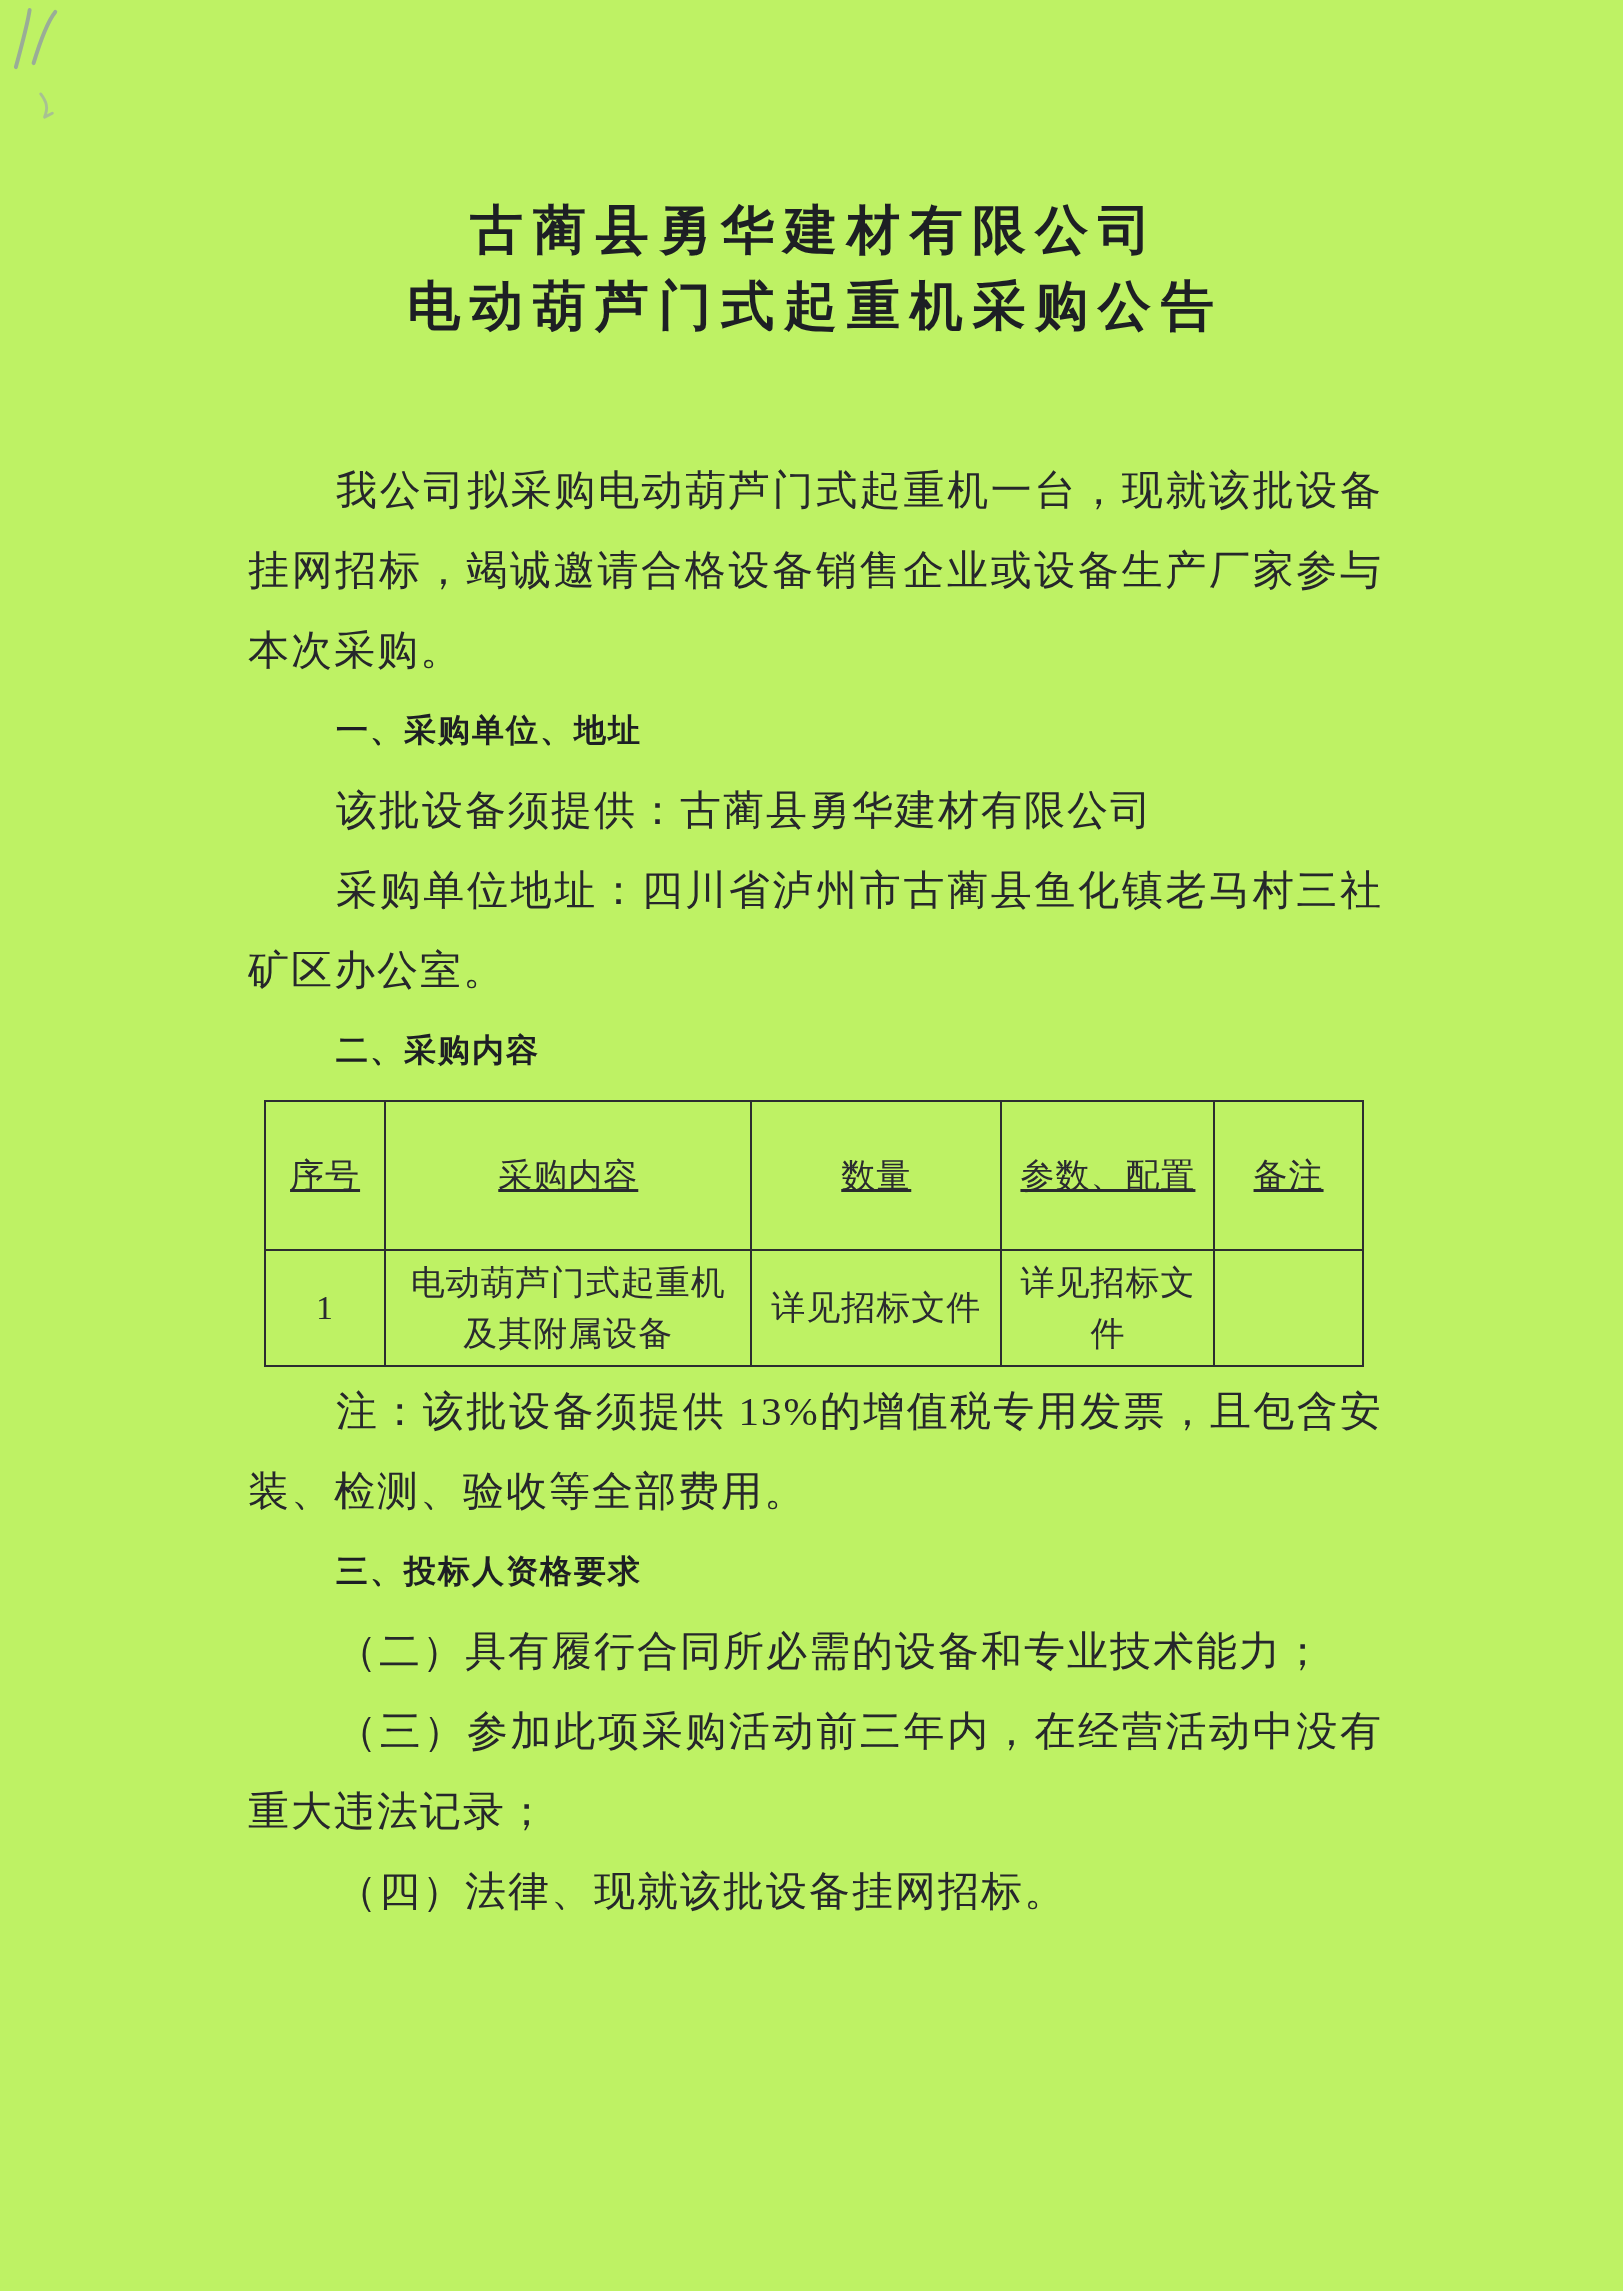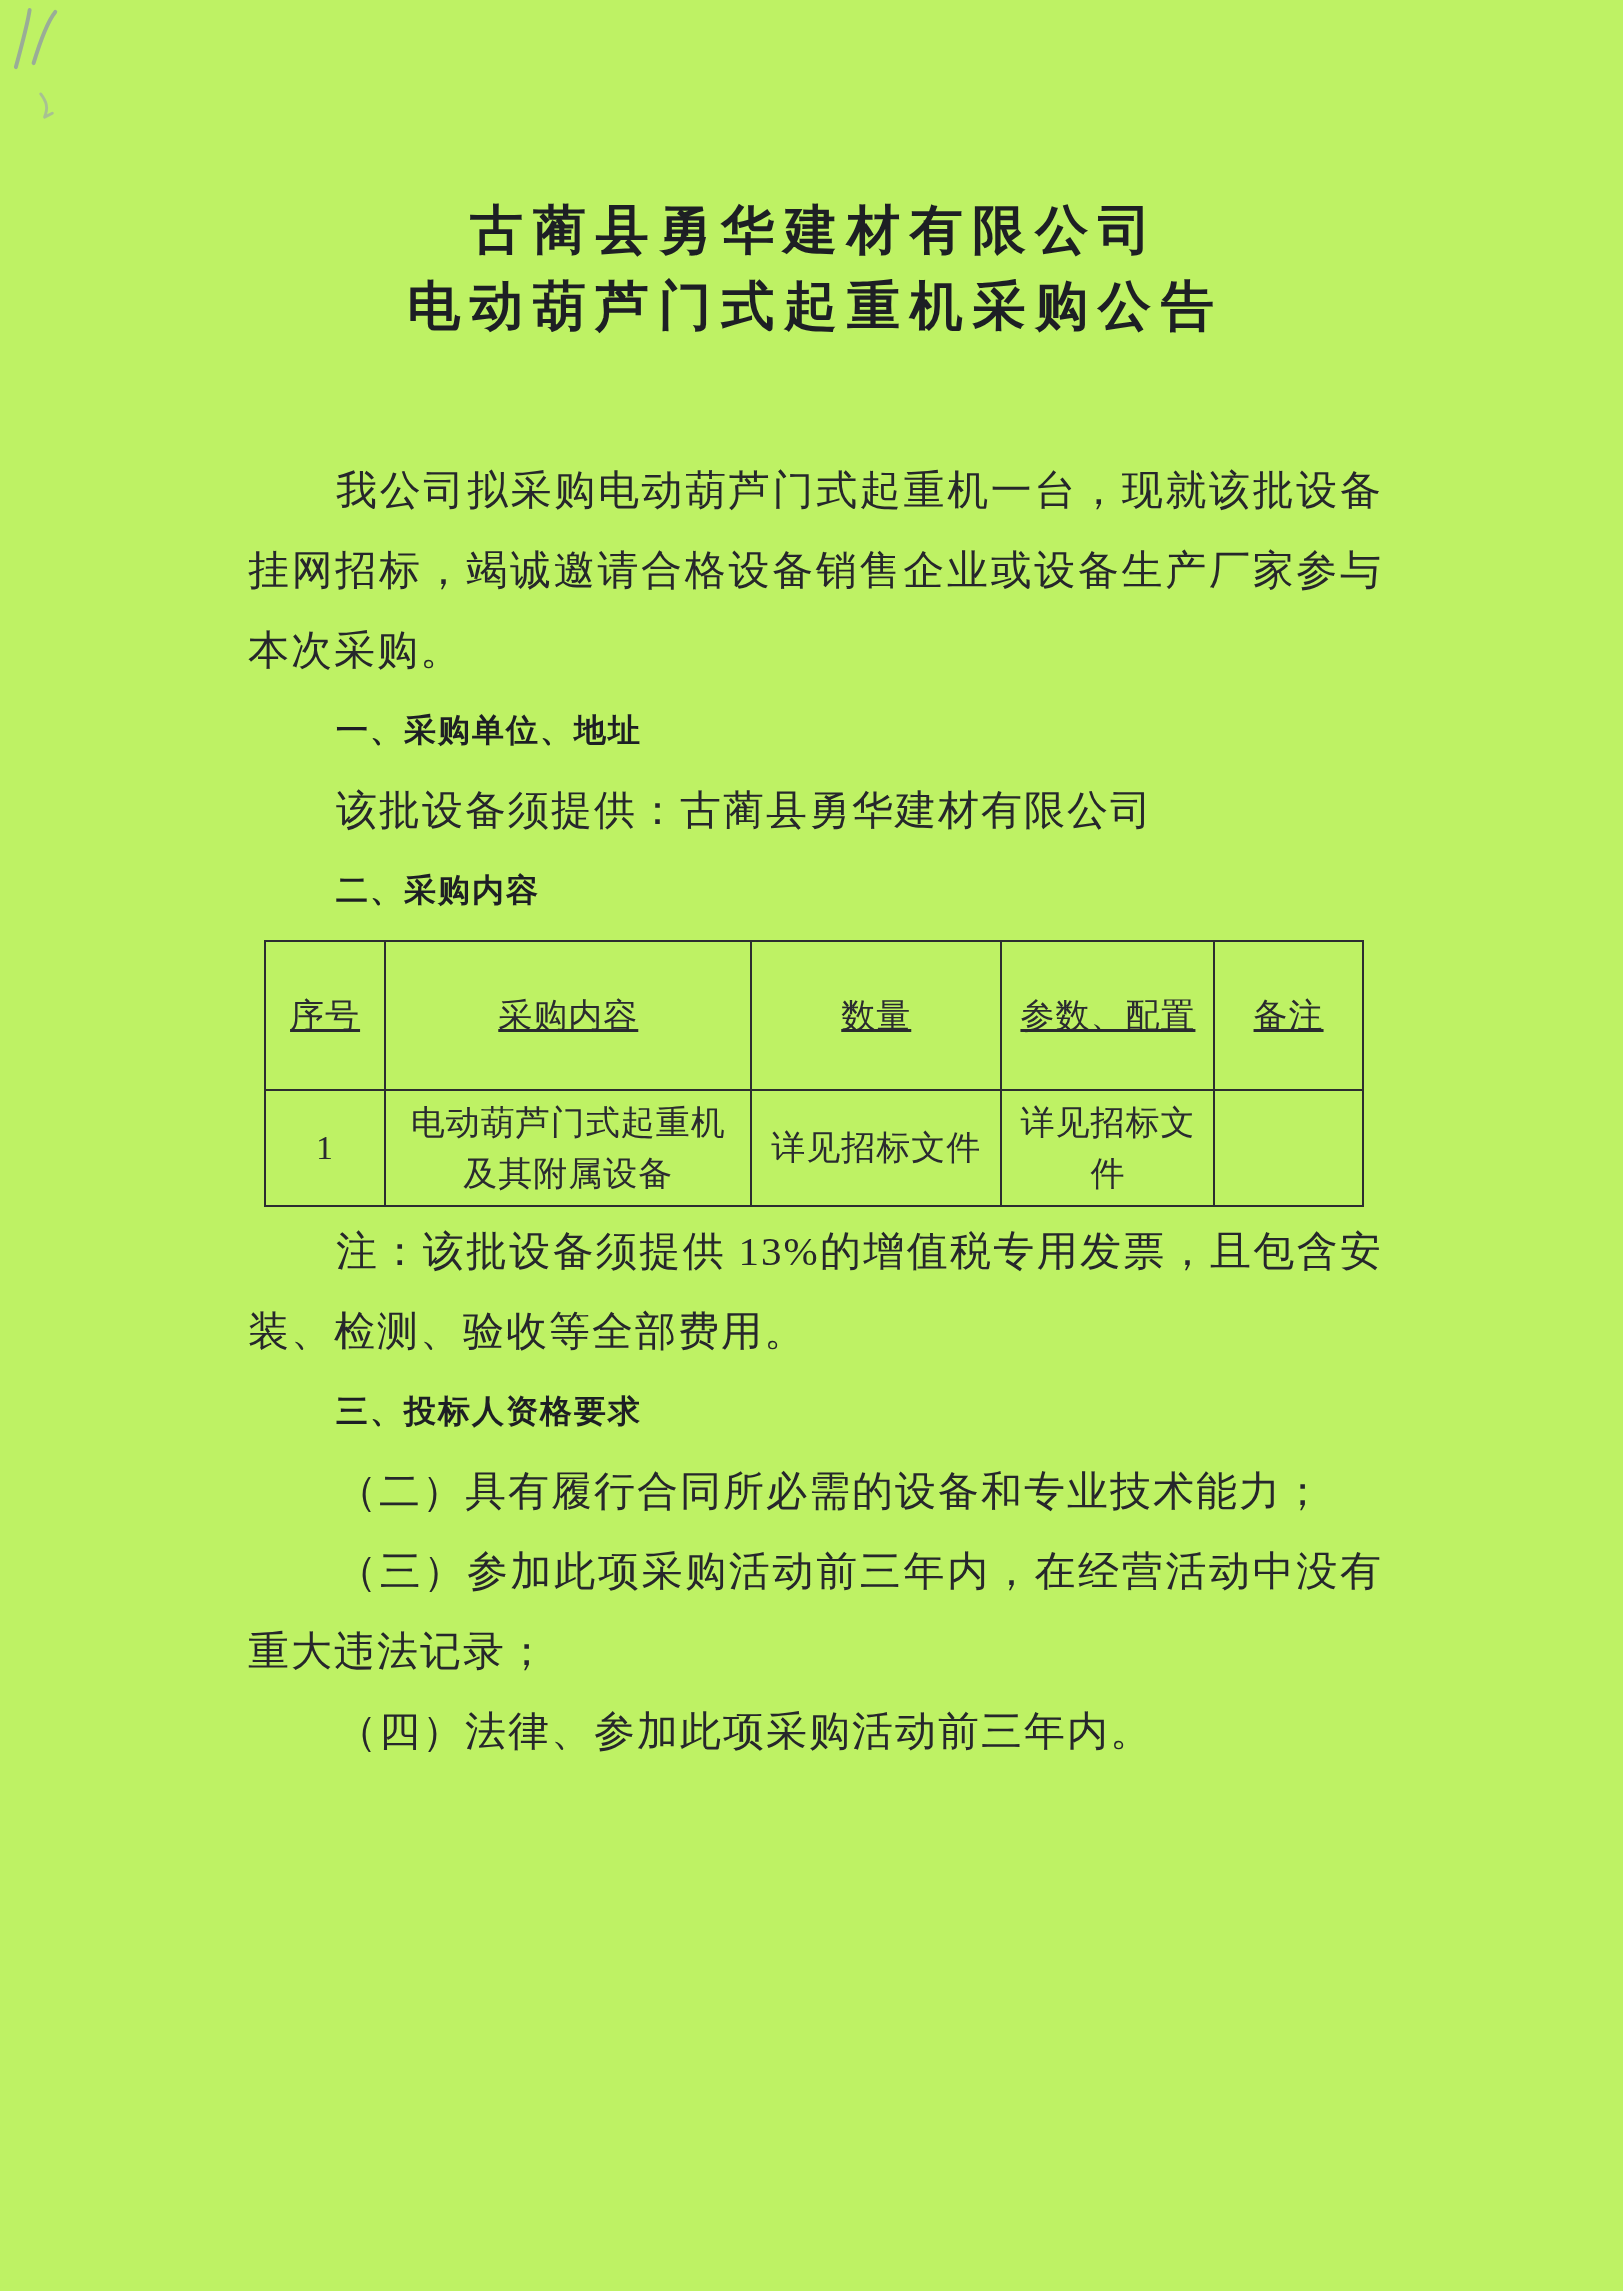--- a/index.html
+++ b/index.html
@@ -108,20 +108,21 @@
       <div class="title-line">古蔺县勇华建材有限公司</div>
       <div class="title-line">电动葫芦门式起重机采购公告</div>
     </div>
 
     <div class="body-flow">
 
       <p class="para indent">我公司拟采购电动葫芦门式起重机一台，现就该批设备挂网招标，竭诚邀请合格设备销售企业或设备生产厂家参与本次采购。</p>
 
       <p class="heading">一、采购单位、地址</p>
       <p class="para indent">该批设备须提供：古蔺县勇华建材有限公司</p>
+      <p class="para indent">采购单位地址：四川省泸州市古蔺县鱼化镇老马村三社矿区办公室。</p>
 
       <p class="heading">二、采购内容</p>
 
       <table class="purchase-table">
         <colgroup>
           <col class="col-no">
             <col class="col-item">
             <col class="col-qty">
             <col class="col-param">
             <col class="col-note">
@@ -142,18 +143,18 @@
             <td></td>
           </tr>
         </tbody>
       </table>
 
       <p class="para indent note-para">注：该批设备须提供 13%的增值税专用发票，且包含安装、检测、验收等全部费用。</p>
 
       <p class="heading">三、投标人资格要求</p>
       <p class="para indent">（二）具有履行合同所必需的设备和专业技术能力；</p>
       <p class="para indent">（三）参加此项采购活动前三年内，在经营活动中没有重大违法记录；</p>
-      <p class="para indent">（四）法律、参加此项采购活动前三年内。</p>
+      <p class="para indent">（四）法律、现就该批设备挂网招标。</p>
 
     </div>
   </div>
 </div>
 
 
 </body></html>

